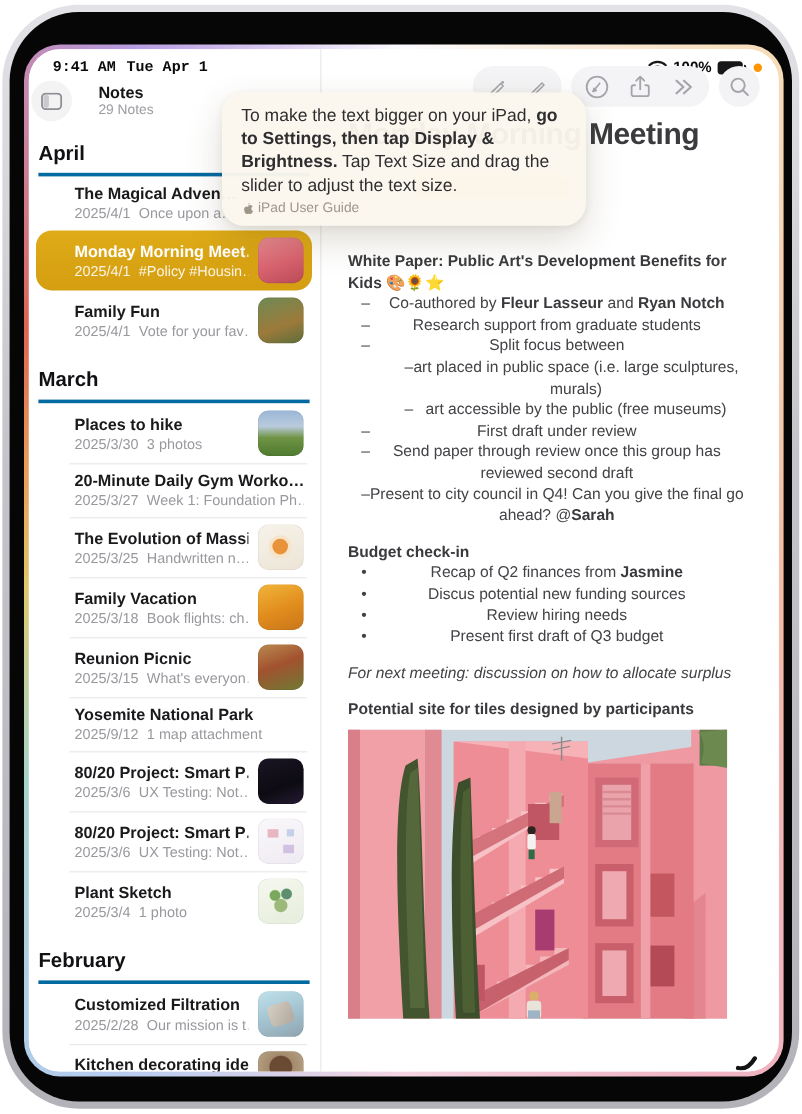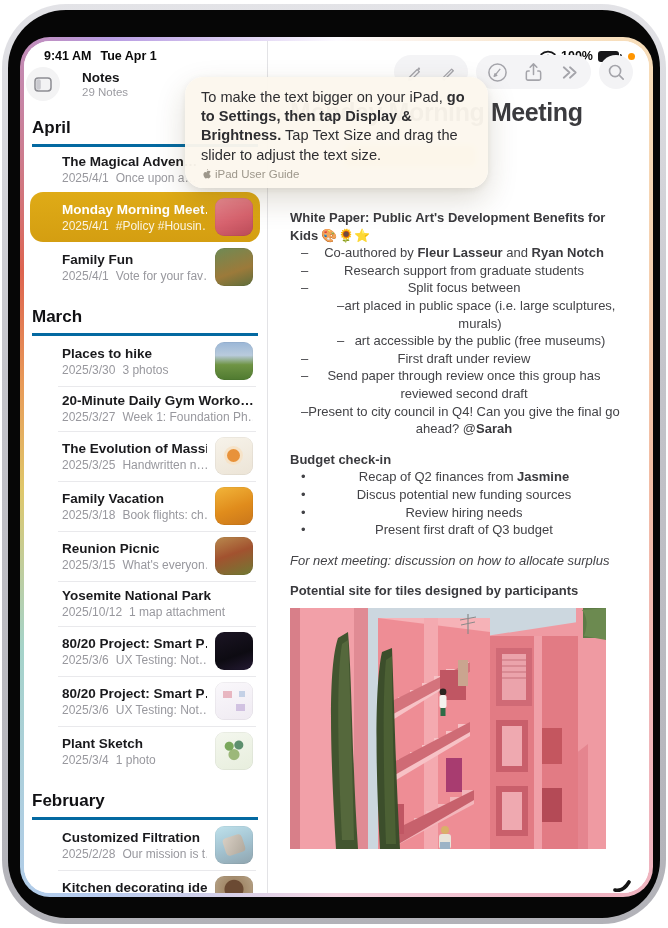--- a/index.html
+++ b/index.html
@@ -12,21 +12,21 @@
   .glow   { position:absolute; left:18px; top:33px; width:633px; height:860px; border-radius:30px;
             background:conic-gradient(from 0deg at 50% 50%,
               #fdfbff 0deg, #f7ddb9 35deg, #f2bda4 90deg, #efb3c3 150deg,
               #f4d4e2 180deg, #b5cbf0 210deg, #a5d3c9 240deg, #dfc76a 266deg,
               #e89a58 285deg, #dd6450 302deg, #b79ce2 332deg, #fdfbff 360deg); }
   .screen { position:absolute; left:4px; top:4px; right:4px; bottom:4px; border-radius:26px; background:#fff; overflow:hidden; }
 
   
   .statusbar { position:absolute; top:4px; left:0; right:0; height:22px; display:flex; justify-content:space-between;
                align-items:center; padding:0 14px 0 20px; font-size:12.5px; font-weight:bold; color:#0a0a0a; z-index:5; }
-  .sb-left { display:flex; gap:9px; }
+  .sb-left { display:flex; gap:9px;font-family:Liberation Mono, monospace; }
   .sb-right { display:flex; align-items:center; gap:5px; }
   .batt { width:21px; height:11px; background:#17171a; border-radius:3px; position:relative; }
   .batt::after { content:''; position:absolute; right:-3px; top:3px; width:2px; height:5px; background:#17171a; border-radius:0 2px 2px 0; }
   .rec-dot { width:7px; height:7px; border-radius:50%; margin-left:4px; }
 
   
   .content { position:absolute; inset:0; }
   .sidebar { position:absolute; left:0; top:0; bottom:0; width:243px; background:#fff; }
   .vdivider { position:absolute; left:243px; top:0; bottom:0; width:1px; background:#e3e3e6; }
   .main { position:absolute; left:244px; right:0; top:0; bottom:0; background:#fff; }
@@ -223,21 +223,21 @@
                     <span>2025/3/15</span>
                     <span>What's everyon…</span>
                   </div>
                 </div>
                 <div class="sb-thumb thumb-picnic"></div>
               </div>
               <div class="sb-item">
                 <div class="sb-item-text">
                   <div class="sb-item-title">Yosemite National Park</div>
                   <div class="sb-item-sub">
-                    <span>2025/10/12</span>
+                    <span>2025/9/12</span>
                     <span>1 map attachment</span>
                   </div>
                 </div>
               </div>
               <div class="sb-item">
                 <div class="sb-item-text">
                   <div class="sb-item-title">80/20 Project: Smart P…</div>
                   <div class="sb-item-sub">
                     <span>2025/3/6</span>
                     <span>UX Testing: Not…</span>

